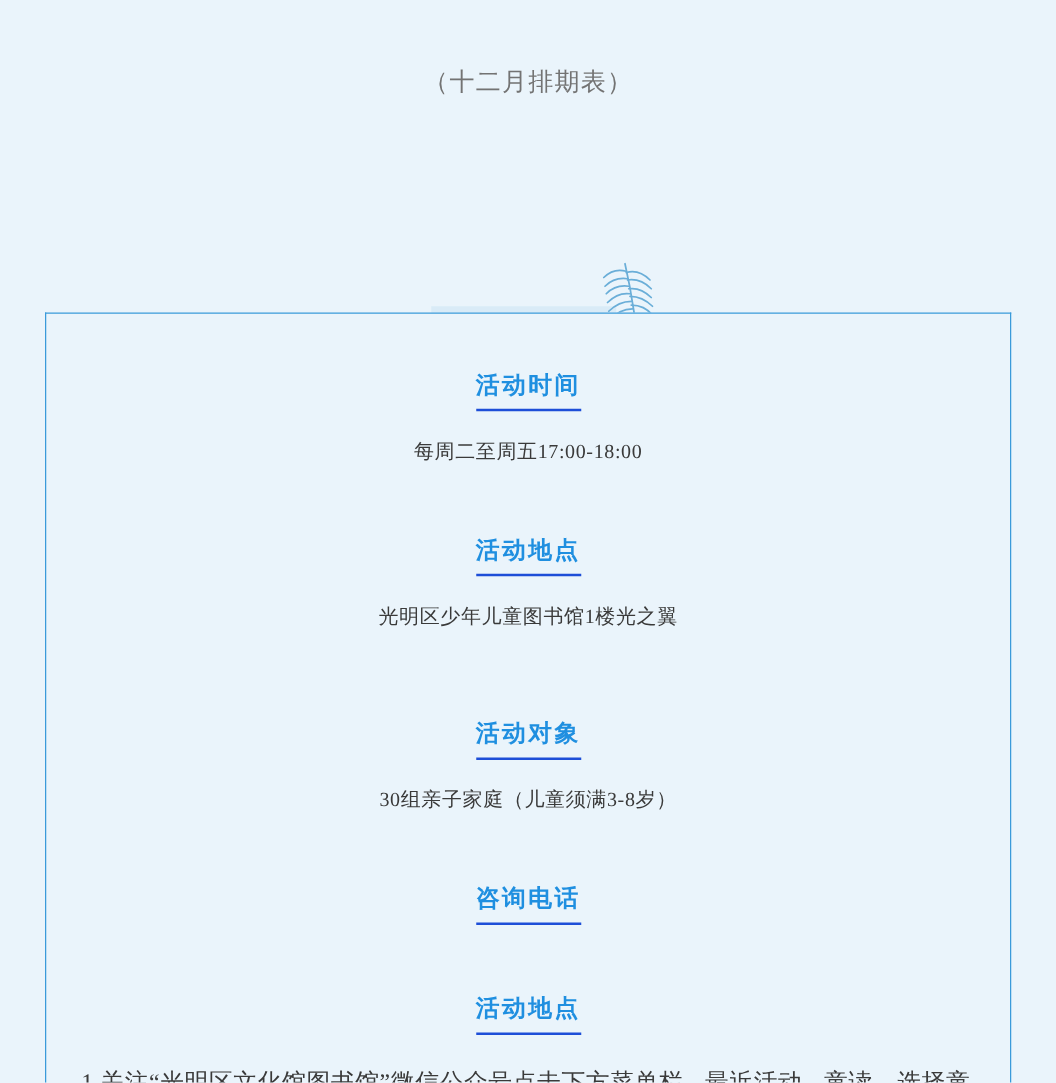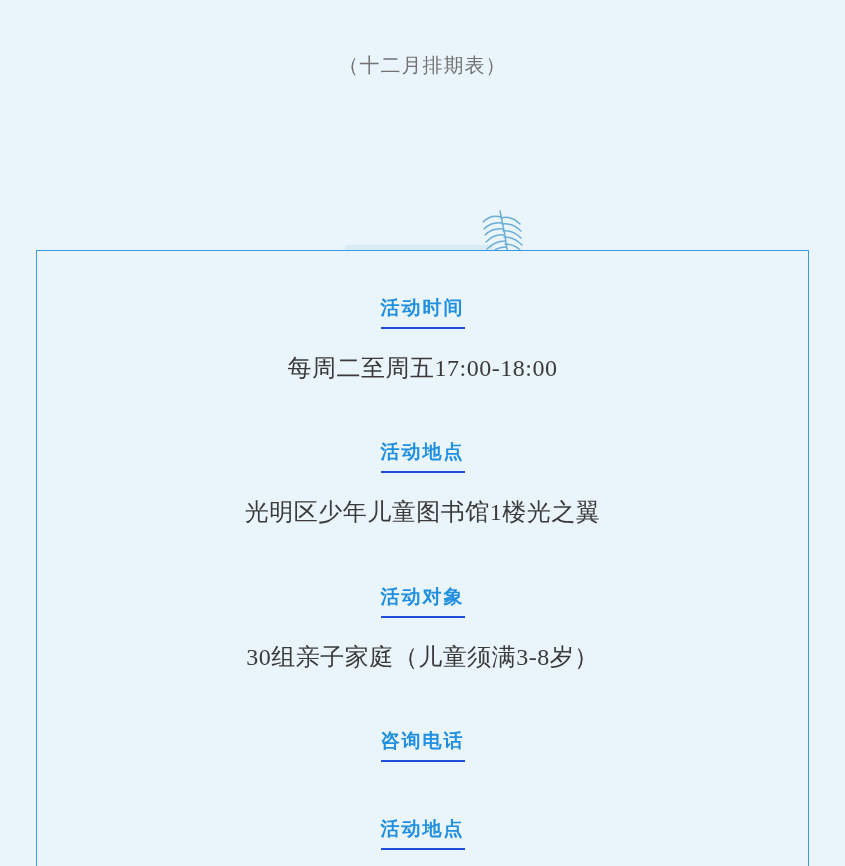--- a/index.html
+++ b/index.html
@@ -84,28 +84,28 @@
     color: #1f8fe0;
     font-size: 19px;
     font-weight: bold;
     letter-spacing: 2px;
     padding-bottom: 6px;
     border-bottom: 2px solid #1d4ed8;
     font-family: "Liberation Sans", sans-serif;
   }
   .block-body {
     color: #3a3a3a;
-    font-size: 24px;
+    font-size: 16px;
     line-height: 1.6;
     margin-top: 20px;
     letter-spacing: 0.5px;
   }
   .b1 { margin-top: 44px; }
   .b2 { margin-top: 52px; }
-  .b3 { margin-top: 52px; }
+  .b3 { margin-top: 68px; }
   .b4 { margin-top: 52px; }
   .b5 { margin-top: 54px; }
   .para {
     text-align: left;
     margin: 22px 28px 0 28px;
     color: #3a3a3a;
     font-size: 19px;
     line-height: 1.75;
     letter-spacing: 0.5px;
   }

